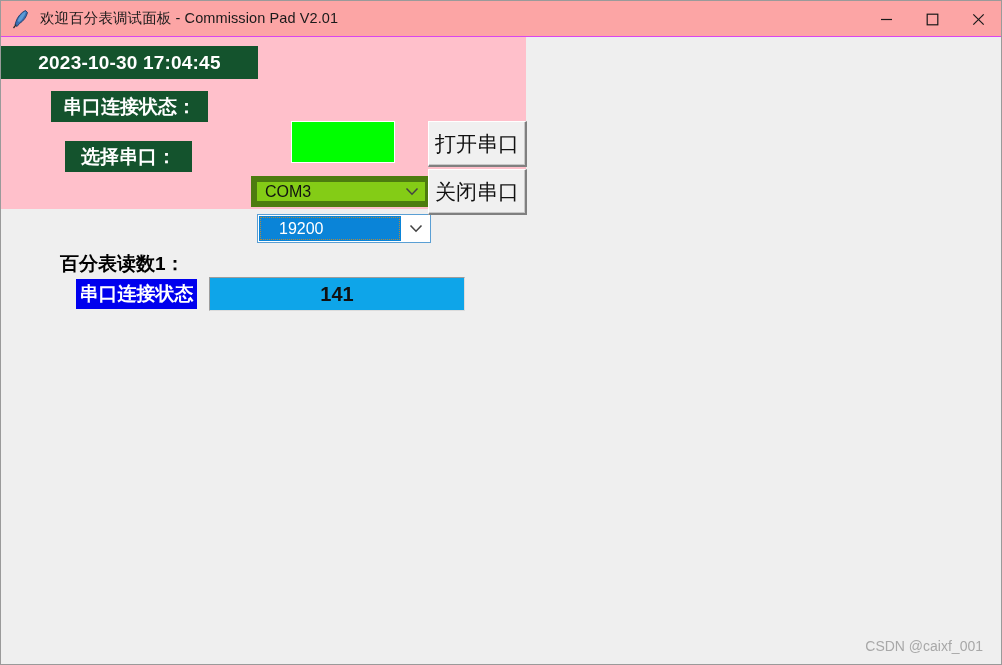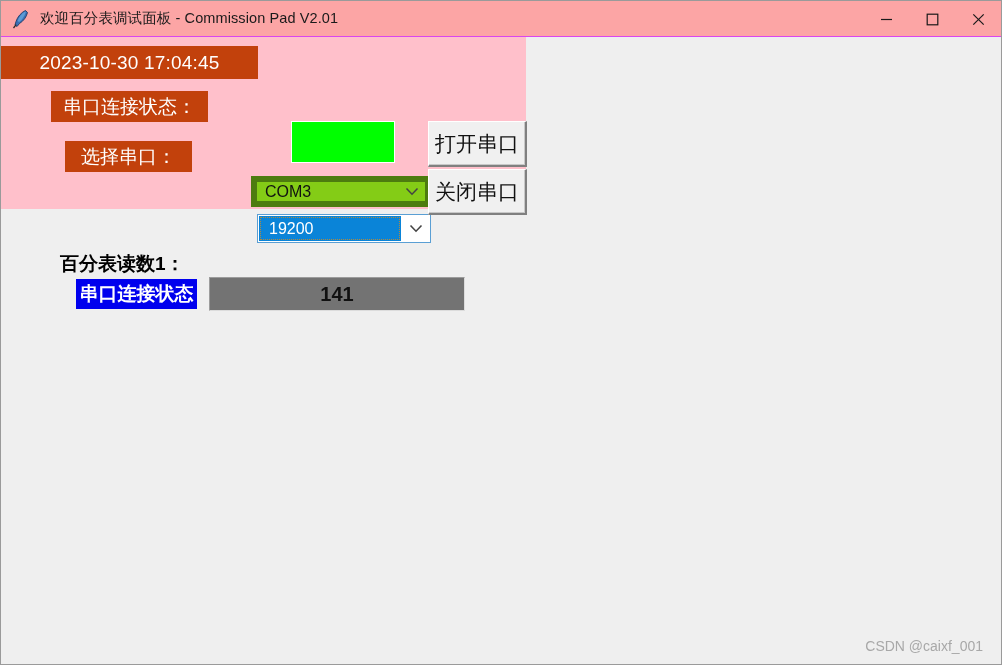--- a/index.html
+++ b/index.html
@@ -88,23 +88,23 @@
     left: 0;
     top: 0;
     width: 525px;
     height: 172px;
     background: #ffc0cb;
   }
 
   
   .blue-label {
     position: absolute;
-    background: #c2410c;
+    background: #14532d;
     color: #ffffff;
-    font-weight: normal;
+    font-weight: bold;
     display: flex;
     align-items: center;
     justify-content: center;
     box-sizing: border-box;
     white-space: nowrap;
     font-family: "Liberation Sans", "DejaVu Sans", sans-serif;
   }
 
   #datetime-label {
     left: 0px;
@@ -237,21 +237,21 @@
     border: 1px solid #5a9fd4;
     background: #ffffff;
     padding: 1px;
   }
   #baud-combo .combo-value {
     background: #0a84d8;
     color: #ffffff;
     height: 100%;
     display: flex;
     align-items: center;
-    padding-left: 10px;
+    padding-left: 20px;
     outline: 1px dotted #b08a3e;
     outline-offset: -2px;
     box-sizing: border-box;
     margin-right: 2px;
   }
 
   
   #reading-title {
     position: absolute;
     left: 59px;
@@ -278,21 +278,21 @@
     white-space: nowrap;
     box-sizing: border-box;
     font-family: "Liberation Sans", "DejaVu Sans", sans-serif;
   }
   #reading-entry {
     position: absolute;
     left: 208px;
     top: 240px;
     width: 256px;
     height: 34px;
-    background: #737373;
+    background: #0ea5e9;
     border-top: 1px solid #9c9c9c;
     border-left: 1px solid #9c9c9c;
     border-right: 1px solid #dcdcdc;
     border-bottom: 1px solid #dcdcdc;
     box-sizing: border-box;
     display: flex;
     align-items: center;
     justify-content: center;
     font-size: 20px;
     font-weight: bold;

